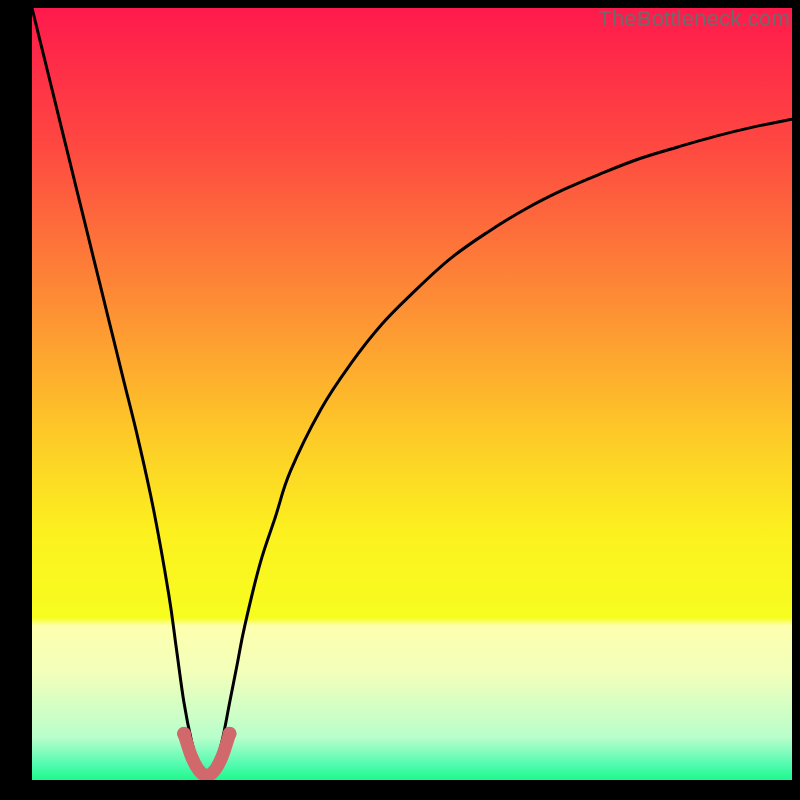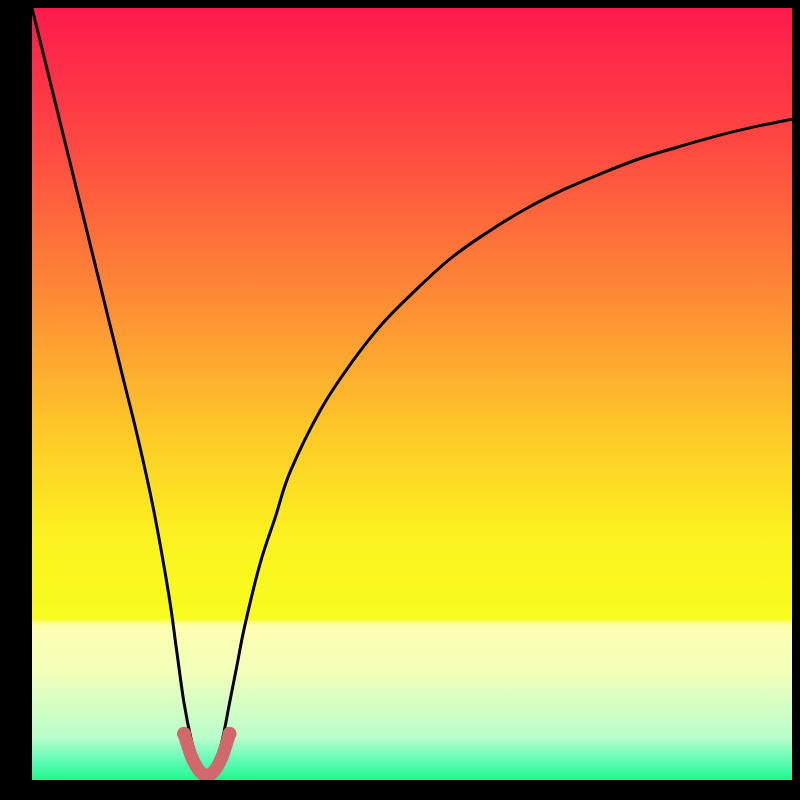--- a/index.html
+++ b/index.html
@@ -62,13 +62,14 @@
             <stop offset="100%" stop-color="#1ef98d"></stop>
           </linearGradient>
         </defs>
         <rect x="0" y="0" width="760" height="772" fill="url(#bg-grad)"></rect>
         <path d="M 0 0 C 2.736 11.116799999999998 9.728000000000002 39.526399999999995 15.200000000000001 61.75999999999999 C 20.672 83.99359999999999 24.928000000000004 101.28639999999999 30.400000000000002 123.51999999999998 C 35.872 145.75359999999998 40.128 163.04639999999998 45.6 185.27999999999997 C 51.072 207.51359999999997 55.328 224.80639999999997 60.800000000000004 247.03999999999996 C 66.272 269.2736 70.528 286.5664 76 308.8 C 81.472 331.03360000000004 85.72800000000001 348.32640000000004 91.2 370.56 C 96.672 392.79359999999997 100.92800000000001 408.6968 106.4 432.32 C 111.872 455.9432 116.12800000000001 474.008 121.60000000000001 501.8 C 127.072 529.592 132.69599999999997 561.7072000000001 136.79999999999998 586.72 C 140.904 611.7328 141.66400000000002 621.3056 144.4 640.76 C 147.136 660.2144 149.264 678.1247999999999 152 694.8 C 154.736 711.4752 156.864 721.5884 159.6 733.4 C 162.33599999999998 745.2116 164.464 754.1668 167.2 760.42 C 169.93599999999998 766.6732 172.06400000000002 768.14 174.8 768.14 C 177.536 768.14 179.66400000000002 766.6732 182.4 760.42 C 185.136 754.1668 187.264 745.2116 190 733.4 C 192.736 721.5884 194.864 708.6959999999999 197.6 694.8 C 200.33599999999998 680.904 202.46400000000003 670.096 205.20000000000002 656.2 C 207.936 642.3040000000001 208.69600000000003 635.6648 212.8 617.6 C 216.904 599.5352 222.528 575.2943999999999 228 555.8399999999999 C 233.472 536.3856 237.728 526.1952 243.20000000000002 509.52 C 248.67200000000003 492.8448 250.19200000000004 482.6544 258.40000000000003 463.2 C 266.60800000000006 443.74559999999997 277.856 420.8944 288.8 401.44 C 299.744 381.9856 308.256 370.40559999999994 319.2 355.11999999999995 C 330.144 339.83439999999996 338.656 329.0264 349.6 316.52000000000004 C 360.54400000000004 304.01360000000005 367.688 297.4516 380 285.64 C 392.312 273.8284 404.32000000000005 262.0168 418.00000000000006 250.89999999999998 C 431.68000000000006 239.78319999999997 442.32 232.9124 456 223.88 C 469.68 214.8476 480.32 208.36280000000002 494 200.72000000000003 C 507.68 193.07720000000003 518.32 187.81215999999995 532 181.41999999999996 C 545.68 175.02783999999997 556.32 170.7664000000001 570 165.20800000000008 C 583.68 159.64960000000008 594.32 155.26463999999999 608 150.53999999999996 C 621.68 145.81535999999994 632.32 142.98984000000004 646 138.96000000000004 C 659.68 134.93016000000003 670.32 131.76495999999992 684 128.15199999999993 C 697.68 124.53903999999993 708.32 121.94512000000002 722 118.88800000000003 C 735.68 115.83088000000005 753.16 112.55760000000001 760 111.168" fill="none" stroke="#000000" stroke-width="3" stroke-linecap="round"></path>
         <path d="M 152 725.68 C 153.368 729.8488 156.864 742.16992 159.6 748.84 C 162.33599999999998 755.51008 164.464 759.4009599999999 167.2 762.736 C 169.93599999999998 766.07104 172.06400000000002 767.368 174.8 767.368 C 177.536 767.368 179.66400000000002 766.07104 182.4 762.736 C 185.136 759.4009599999999 187.264 755.51008 190 748.84 C 192.736 742.16992 196.232 729.8488 197.6 725.68" fill="none" stroke="#d1686c" stroke-width="13" stroke-linecap="round" stroke-linejoin="round"></path>
         <circle cx="152" cy="725.68" r="7" fill="#d1686c"></circle>
         <circle cx="197.6" cy="725.68" r="7" fill="#d1686c"></circle>
       </svg>
   </div>
+  <div class="watermark">TheBottleneck.com</div>
 </div>
 
 </body></html>

